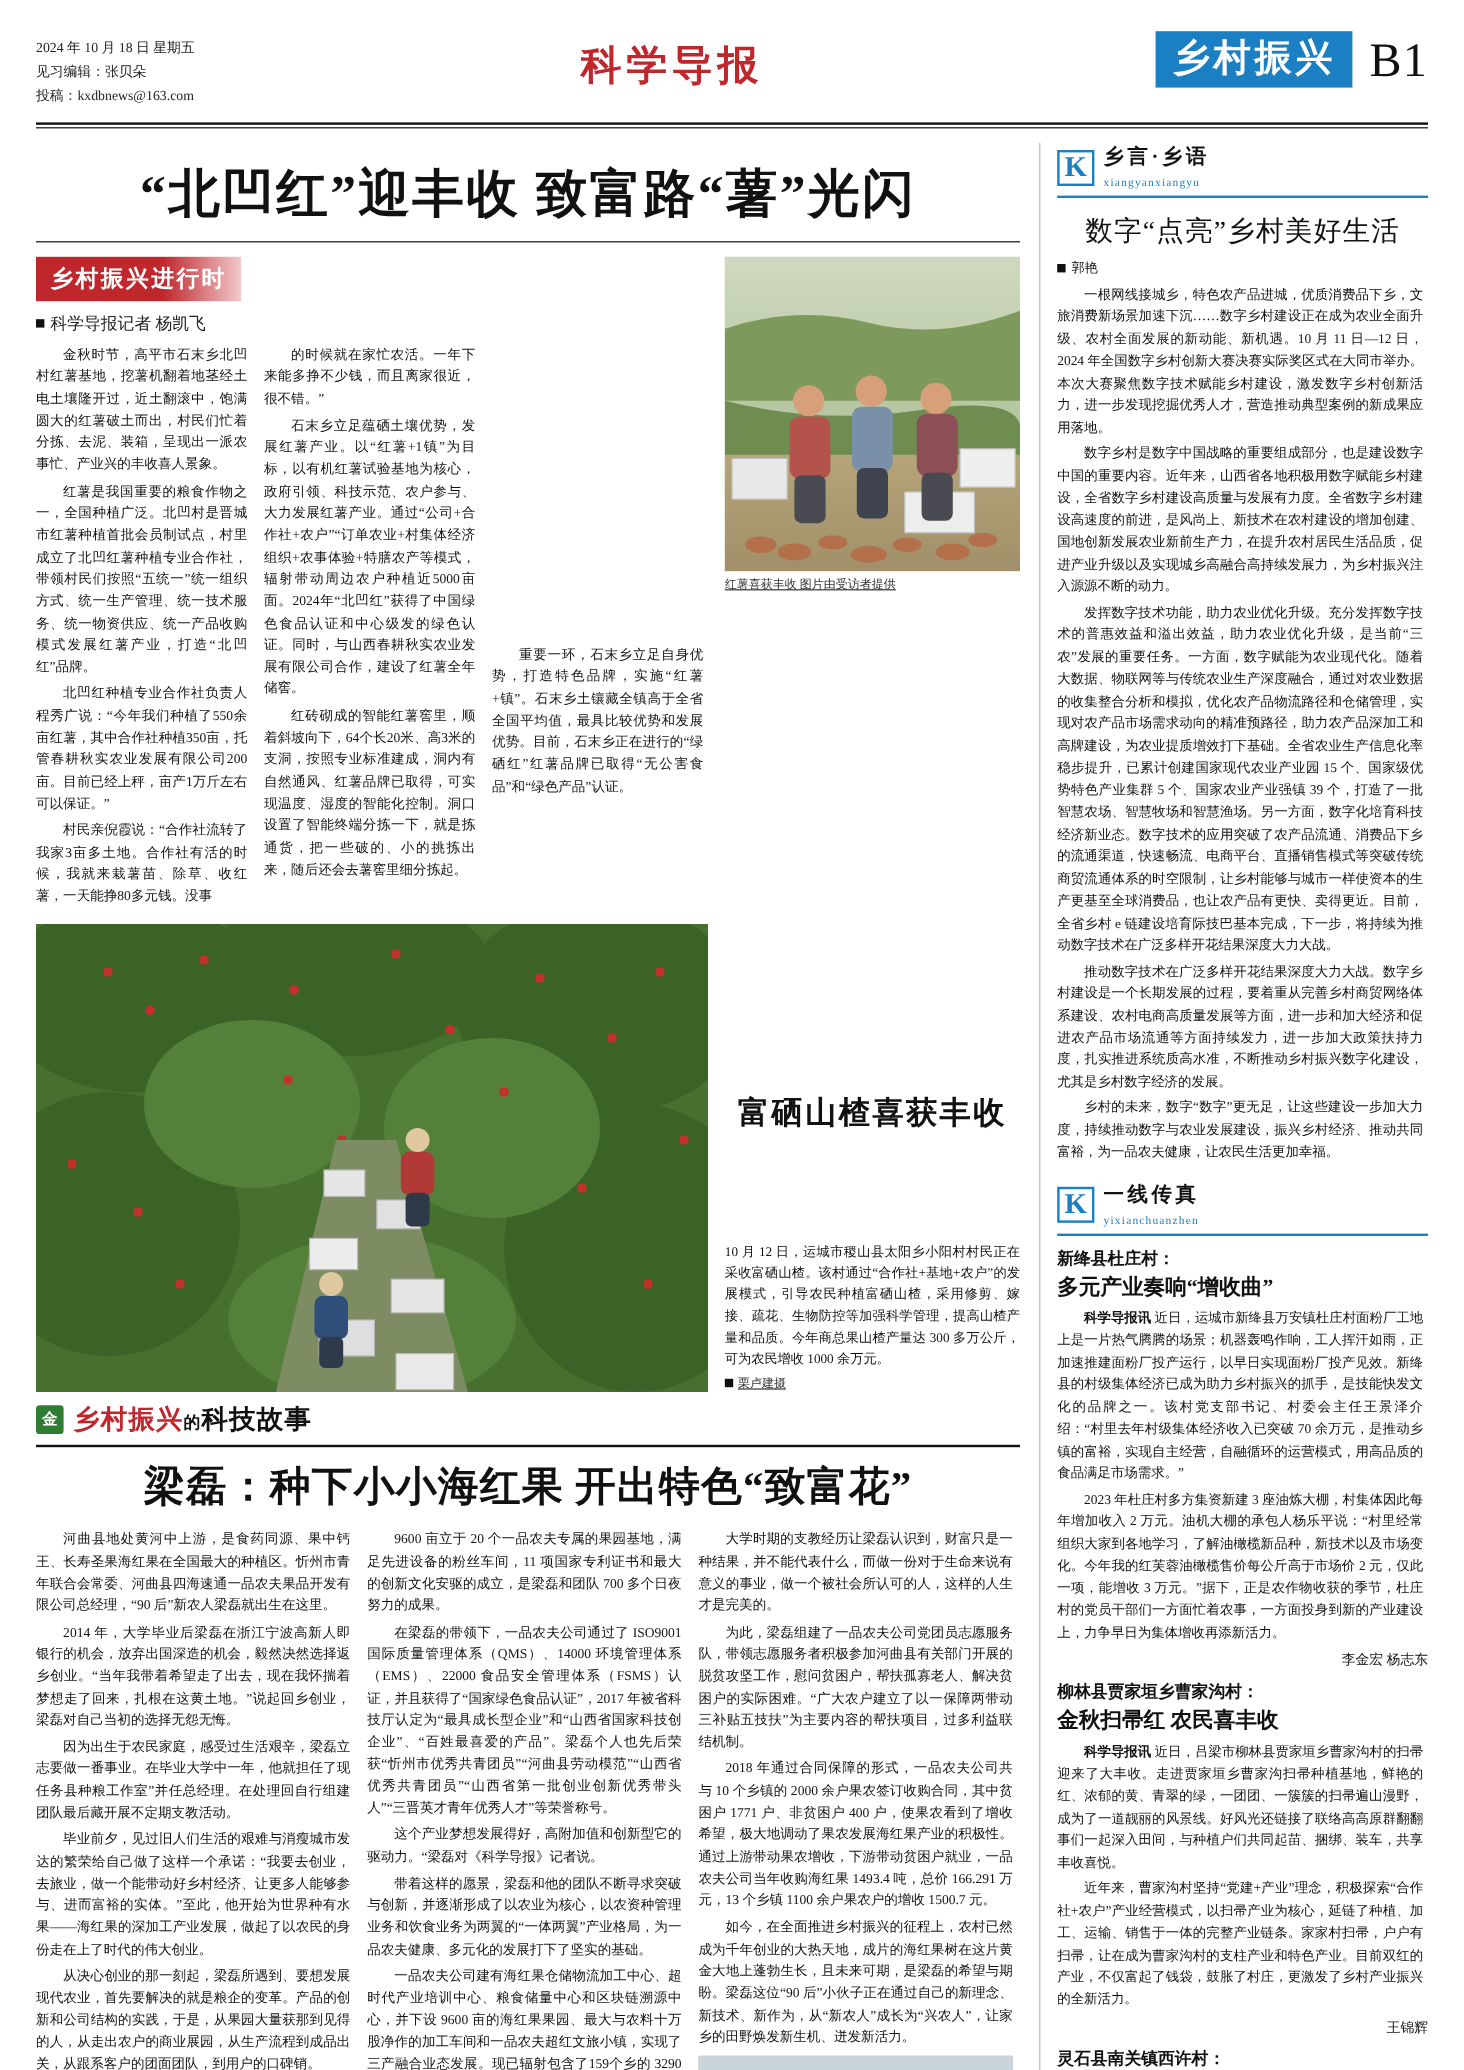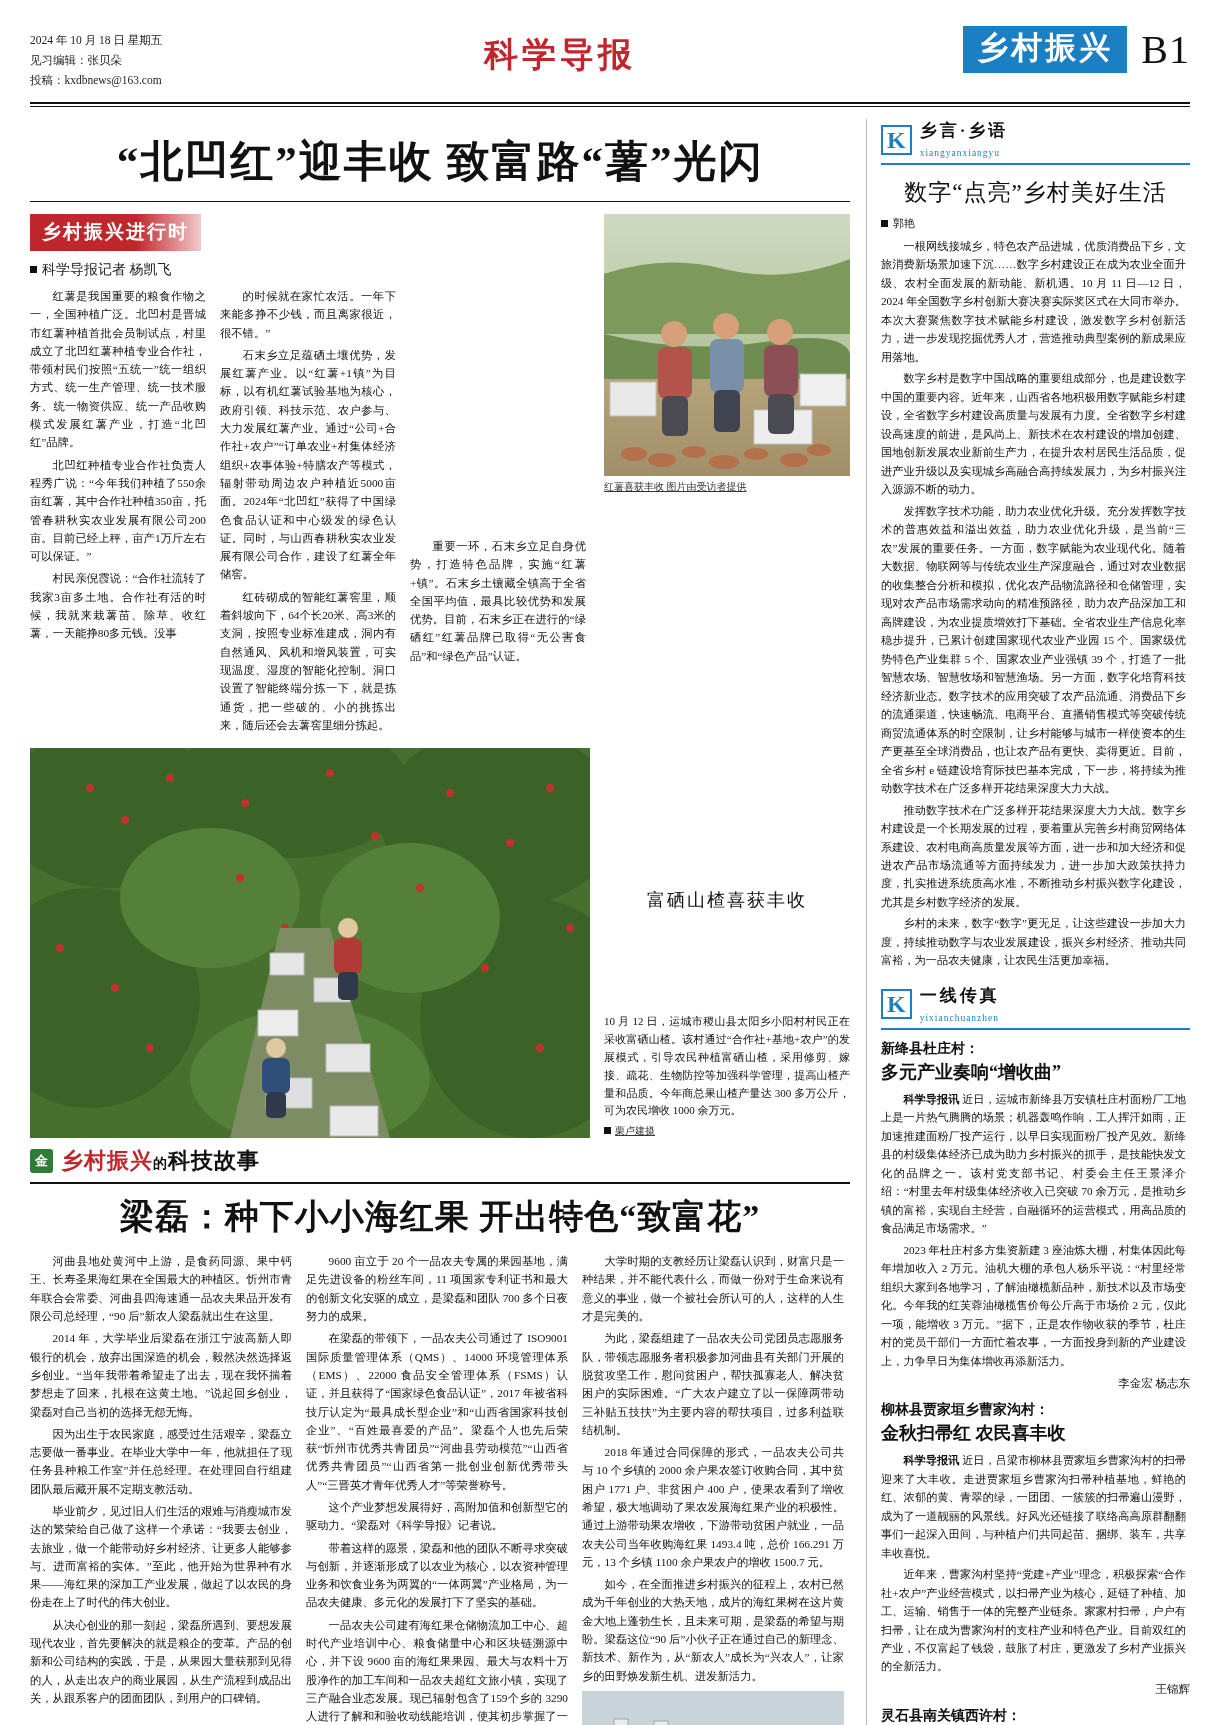--- a/index.html
+++ b/index.html
@@ -109,28 +109,29 @@
       <div class="headline">“北凹红”迎丰收  致富路“薯”光闪</div>
       <div class="hl-rule"></div>
 
       <div style="display:flex; gap:14px;">
 
         <div style="width:560px;">
           <div class="sec-tag">乡村振兴进行时</div>
           <div class="byline"><span class="sq"></span><span>科学导报记者 杨凯飞</span></div>
           <div class="cols3">
             <div class="col colw">
+              <p>金秋时节，高平市石末乡北凹村红薯基地，挖薯机翻着地茎经土电土壤隆开过，近土翻滚中，饱满圆大的红薯破土而出，村民们忙着分拣、去泥、装箱，呈现出一派农事忙、产业兴的丰收喜人景象。</p>
               <p>红薯是我国重要的粮食作物之一，全国种植广泛。北凹村是晋城市红薯种植首批会员制试点，村里成立了北凹红薯种植专业合作社，带领村民们按照“五统一”统一组织方式、统一生产管理、统一技术服务、统一物资供应、统一产品收购模式发展红薯产业，打造“北凹红”品牌。</p>
               <p>北凹红种植专业合作社负责人程秀广说：“今年我们种植了550余亩红薯，其中合作社种植350亩，托管春耕秋实农业发展有限公司200亩。目前已经上秤，亩产1万斤左右可以保证。”</p>
               <p>村民亲倪霞说：“合作社流转了我家3亩多土地。合作社有活的时候，我就来栽薯苗、除草、收红薯，一天能挣80多元钱。没事</p>
             </div>
             <div class="col colw">
               <p>的时候就在家忙农活。一年下来能多挣不少钱，而且离家很近，很不错。”</p>
               <p>石末乡立足蕴硒土壤优势，发展红薯产业。以“红薯+1镇”为目标，以有机红薯试验基地为核心，政府引领、科技示范、农户参与、大力发展红薯产业。通过“公司+合作社+农户”“订单农业+村集体经济组织+农事体验+特膳农产等模式，辐射带动周边农户种植近5000亩面。2024年“北凹红”获得了中国绿色食品认证和中心级发的绿色认证。同时，与山西春耕秋实农业发展有限公司合作，建设了红薯全年储窖。</p>
-              <p>红砖砌成的智能红薯窖里，顺着斜坡向下，64个长20米、高3米的支洞，按照专业标准建成，洞内有自然通风、风机和增风装置，可实现温度、湿度的智能化控制。洞口设置了智能终端分拣一下，就是拣通货，把一些破的、小的挑拣出来，随后还会去薯窖里细分拣起。</p>
+              <p>红砖砌成的智能红薯窖里，顺着斜坡向下，64个长20米、高3米的支洞，按照专业标准建成，洞内有自然通风、红薯品牌已取得，可实现温度、湿度的智能化控制。洞口设置了智能终端分拣一下，就是拣通货，把一些破的、小的挑拣出来，随后还会去薯窖里细分拣起。</p>
             </div>
             <div class="col colw">
               <div style="height:250px;"></div>
               <p>重要一环，石末乡立足自身优势，打造特色品牌，实施“红薯+镇”。石末乡土镶藏全镇高于全省全国平均值，最具比较优势和发展优势。目前，石末乡正在进行的“绿硒红”红薯品牌已取得“无公害食品”和“绿色产品”认证。</p>
             </div>
           </div>
         </div>
 
         <div style="width:246px;">
           <div class="photo field-img" style="width:246px;height:262px;position:relative;">
@@ -240,21 +241,21 @@
               </g>
               <g>
                 <circle cx="246" cy="300" r="10" fill="#e0c9a0"></circle>
                 <rect x="232" y="310" width="28" height="36" rx="7" fill="#2f4f7a"></rect>
                 <rect x="236" y="344" width="20" height="26" rx="5" fill="#2e3a4a"></rect>
               </g>
             </svg>
           </div>
         </div>
         <div style="width:246px; display:flex; flex-direction:column; justify-content:space-between;">
-          <div style="font-size:18px; font-weight:normal; letter-spacing:2px; padding-top:140px; text-align:center;">富硒山楂喜获丰收</div>
+          <div style="font-size:26px; font-weight:bold; letter-spacing:2px; padding-top:140px; text-align:center;">富硒山楂喜获丰收</div>
           <div>
             <div class="col" style="font-size:11px; text-align:justify;">
               <p style="text-indent:0;">10 月 12 日，运城市稷山县太阳乡小阳村村民正在采收富硒山楂。该村通过“合作社+基地+农户”的发展模式，引导农民种植富硒山楂，采用修剪、嫁接、疏花、生物防控等加强科学管理，提高山楂产量和品质。今年商总果山楂产量达 300 多万公斤，可为农民增收 1000 余万元。</p>
             </div>
             <div class="cap"><span class="sq"></span><span>栗卢建摄</span></div>
           </div>
         </div>
       </div>
 
       <div class="story2-tag">

